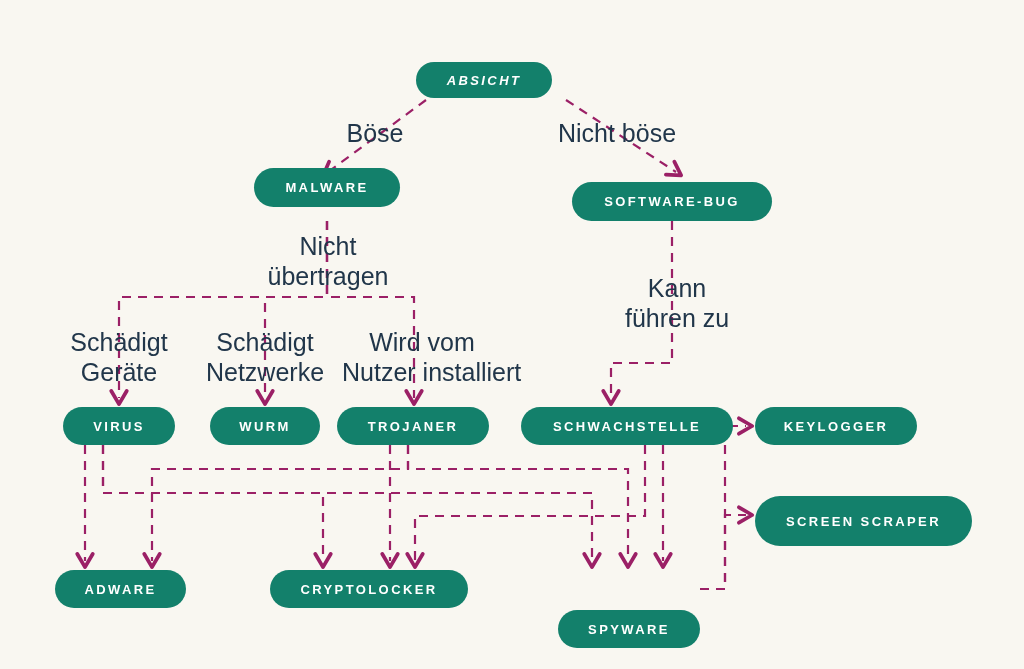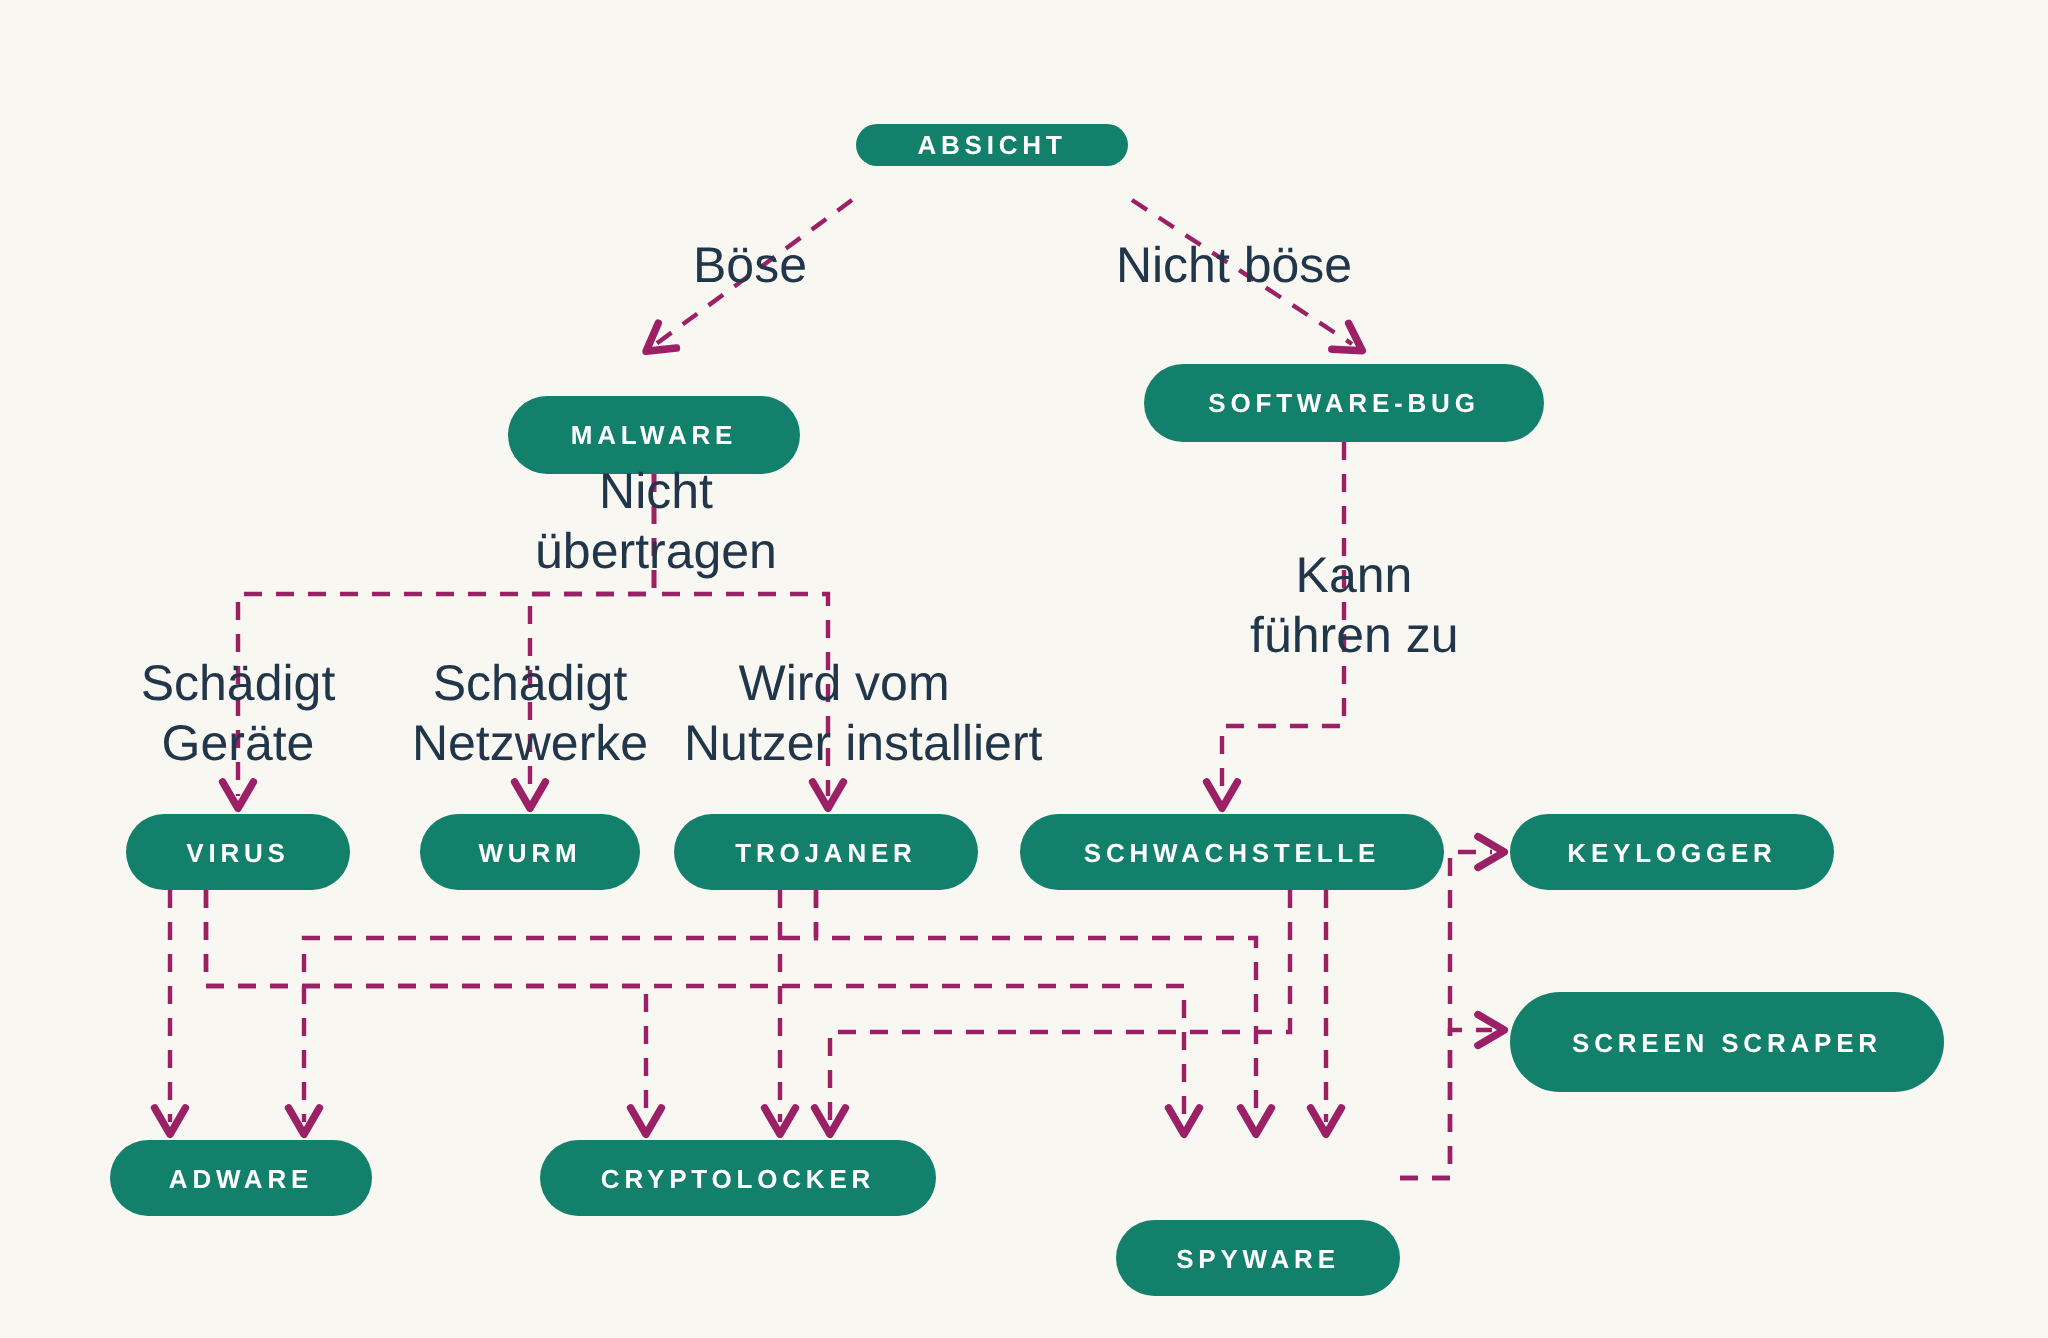--- a/index.html
+++ b/index.html
@@ -84,33 +84,33 @@
       <path d="M 663,445 L 663,561"></path>
 
       <path d="M 645,445 L 645,516 L 415,516 L 415,561"></path>
 
       <path d="M 700,589 L 725,589 L 725,426 L 746,426"></path>
 
       <path d="M 700,589 L 725,589 L 725,515 L 746,515"></path>
     </g>
   </svg>
 
-  <div class="node" style="left:428px;top:62px;width:136px;height:21px;">ABSICHT</div>
+  <div class="node" style="left:416px;top:62px;width:136px;height:36px;font-style:italic;">ABSICHT</div>
 
-  <div class="node" style="left:254px;top:198px;width:146px;height:39px;">MALWARE</div>
+  <div class="node" style="left:254px;top:168px;width:146px;height:39px;">MALWARE</div>
 
   <div class="node" style="left:572px;top:182px;width:200px;height:39px;">SOFTWARE-BUG</div>
 
   <div class="node" style="left:63px;top:407px;width:112px;height:38px;">VIRUS</div>
 
   <div class="node" style="left:210px;top:407px;width:110px;height:38px;">WURM</div>
 
   <div class="node" style="left:337px;top:407px;width:152px;height:38px;">TROJANER</div>
 
-  <div class="node" style="left:510px;top:407px;width:212px;height:38px;">SCHWACHSTELLE</div>
+  <div class="node" style="left:521px;top:407px;width:212px;height:38px;">SCHWACHSTELLE</div>
 
   <div class="node" style="left:755px;top:407px;width:162px;height:38px;">KEYLOGGER</div>
 
   <div class="node" style="left:755px;top:496px;width:217px;height:50px;">SCREEN SCRAPER</div>
 
   <div class="node" style="left:55px;top:570px;width:131px;height:38px;">ADWARE</div>
 
   <div class="node" style="left:270px;top:570px;width:198px;height:38px;">CRYPTOLOCKER</div>
 
   <div class="node" style="left:558px;top:570px;width:142px;height:38px;margin-top:40px;">SPYWARE</div>

